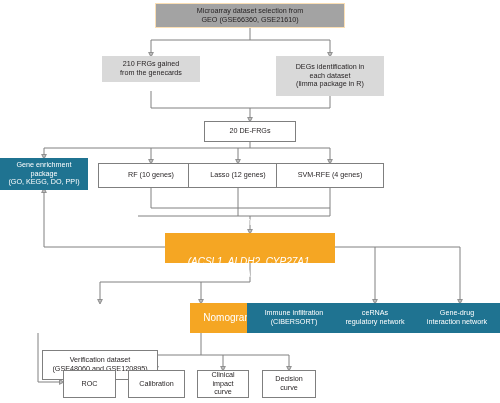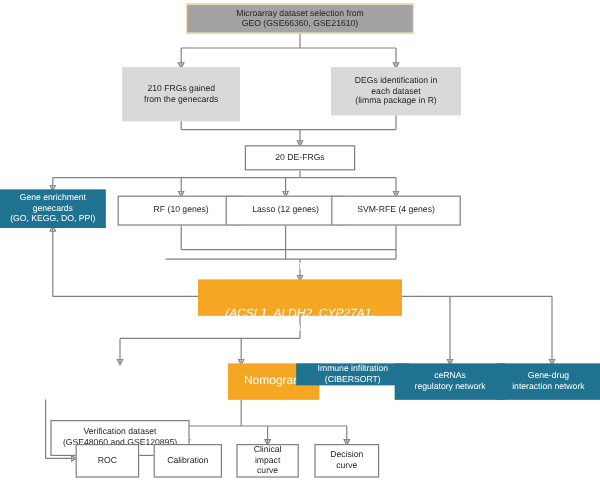--- a/index.html
+++ b/index.html
@@ -82,21 +82,21 @@
     <line x1="289" y1="355" x2="289" y2="369" marker-end="url(#ar)"></line>
   </svg>
 
   <div class="node n-peach" style="left:155px;top:3px;width:190px;height:25px;">
     <div>
       <span class="lbl">Microarray dataset selection from</span>
       <span class="lbl">GEO (GSE66360, GSE21610)</span>
     </div>
   </div>
 
-  <div class="node n-gray" style="left:102px;top:56px;width:98px;height:45px;">
+  <div class="node n-gray" style="left:102px;top:56px;width:98px;height:26px;">
     <div>
       <span class="lbl">210 FRGs gained</span>
       <span class="lbl">from the genecards</span>
     </div>
   </div>
 
   <div class="node n-gray" style="left:276px;top:56px;width:108px;height:40px;">
     <div>
       <span class="lbl">DEGs identification in</span>
       <span class="lbl">each dataset</span>
@@ -104,21 +104,21 @@
     </div>
   </div>
 
   <div class="node n-white" style="left:204px;top:121px;width:92px;height:21px;">
     <span>20 DE-FRGs</span>
   </div>
 
   <div class="node n-teal" style="left:0px;top:158px;width:88px;height:32px;">
     <div>
       <span class="lbl">Gene enrichment</span>
-      <span class="lbl">genecards</span>
+      <span class="lbl">package</span>
       <span class="lbl">(GO, KEGG, DO, PPI)</span>
     </div>
   </div>
 
   <div class="node n-white" style="left:98px;top:163px;width:106px;height:25px;text-align:center;">
     <span>RF (10 genes)</span>
   </div>
 
   <div class="node n-white" style="left:188px;top:163px;width:100px;height:25px;">
     <span>Lasso (12 genes)</span>
@@ -139,21 +139,21 @@
     <div>
       <span class="lbl">Verification dataset</span>
       <span class="lbl">(GSE48060 and GSE120895)</span>
     </div>
   </div>
 
   <div class="node n-orange" style="left:190px;top:303px;width:76px;height:30px;">
     <span>Nomogram</span>
   </div>
 
-  <div class="node n-teal" style="left:247px;top:303px;width:94px;height:18px;">
+  <div class="node n-teal" style="left:247px;top:303px;width:94px;height:30px;">
     <div>
       <span class="lbl">Immune infiltration</span>
       <span class="lbl">(CIBERSORT)</span>
     </div>
   </div>
 
   <div class="node n-teal" style="left:329px;top:303px;width:92px;height:30px;">
     <div>
       <span class="lbl">ceRNAs</span>
       <span class="lbl">regulatory network</span>

